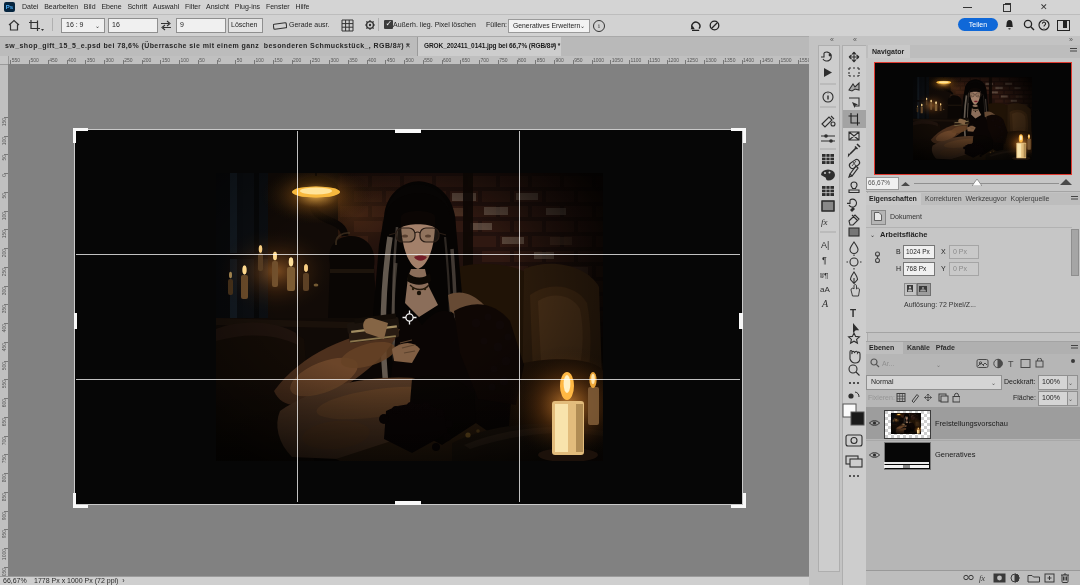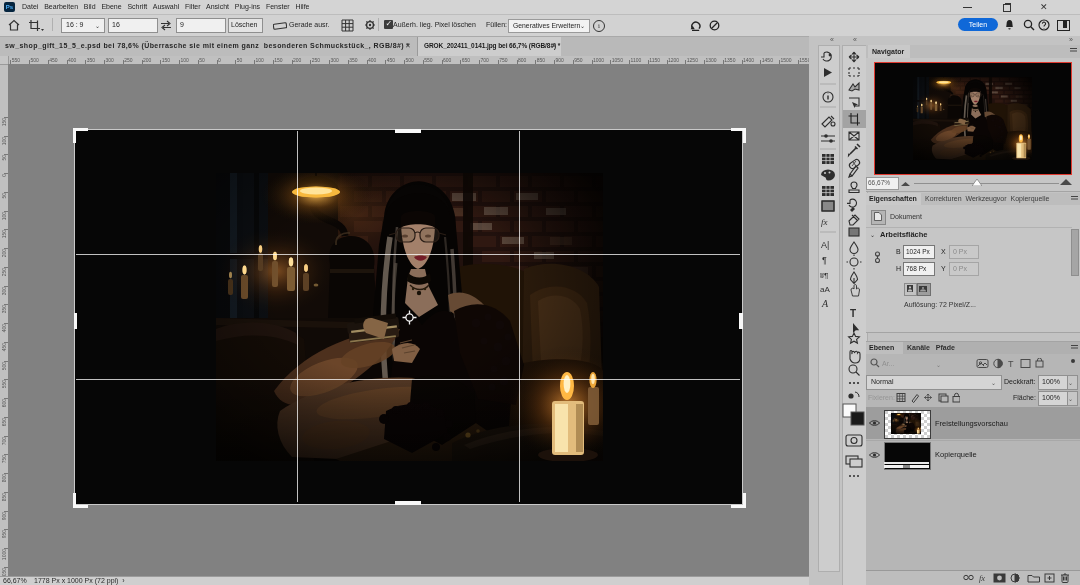--- a/index.html
+++ b/index.html
@@ -569,21 +569,21 @@
 
 <div class="abs" style="left:866px;top:440px;width:214px;height:30px;background:#b6b6b6;border-top:1px solid #a8a8a8;"></div>
 <svg class="abs" style="left:869px;top:451px;" width="11" height="8" viewBox="0 0 11 8">
     <path d="M0.5 4 C2.5 1 8.5 1 10.5 4 C8.5 7 2.5 7 0.5 4 Z" fill="none" stroke="#2e2e2e" stroke-width="1"></path>
     <circle cx="5.5" cy="4" r="1.6" fill="#2e2e2e"></circle>
   </svg>
 <div class="abs" style="left:884px;top:442px;width:45px;height:26px;background:#060606;border:1px solid #777;"></div>
 <div class="abs" style="left:884px;top:462px;width:45px;height:2px;background:#e8e8e8;"></div>
 <div class="abs" style="left:884px;top:464.5px;width:45px;height:3.5px;background:#f2f2f2;"></div>
 <div class="abs" style="left:903px;top:464.5px;width:7px;height:3px;background:#888;"></div>
-<div class="abs t75" style="left:935px;top:450px;color:#1c1c1c;">Kopierquelle</div>
+<div class="abs t75" style="left:935px;top:450px;color:#1c1c1c;">Generatives</div>
 
 <div class="abs" style="left:866px;top:570px;width:214px;height:15px;background:#bdbdbd;border-top:1px solid #999;"></div>
 <svg class="abs" style="left:962px;top:572px;" width="112" height="11" viewBox="0 0 112 11">
   <g stroke="#3a3a3a" fill="none" stroke-width="1">
     <circle cx="4" cy="5.5" r="2.2"></circle>
       <circle cx="9" cy="5.5" r="2.2"></circle>
     <text x="17" y="9" font-size="8.5" font-style="italic" font-family="Liberation Serif" fill="#3a3a3a" stroke="none">fx</text>
     <rect x="32" y="2" width="11" height="8" fill="#3a3a3a"></rect>
       <circle cx="37.5" cy="6" r="2.4" fill="#bdbdbd" stroke="none"></circle>
     <circle cx="53" cy="6" r="4"></circle>

